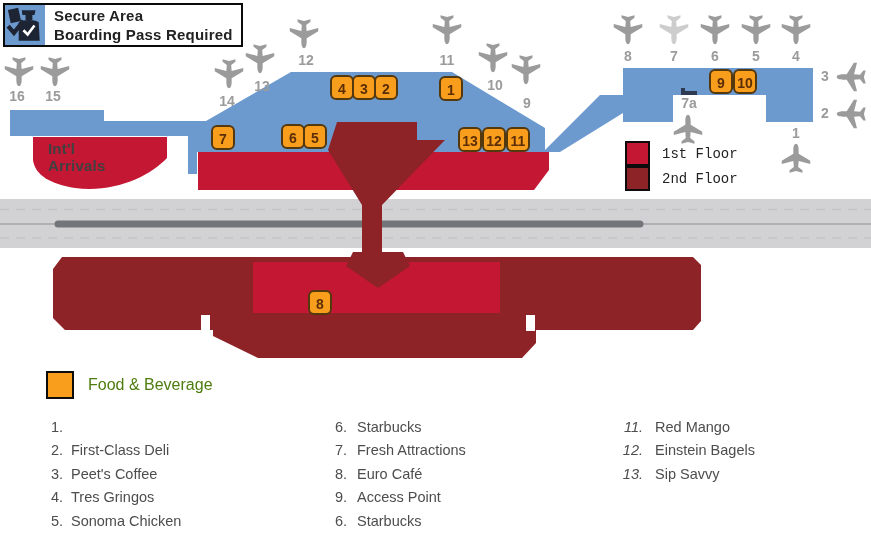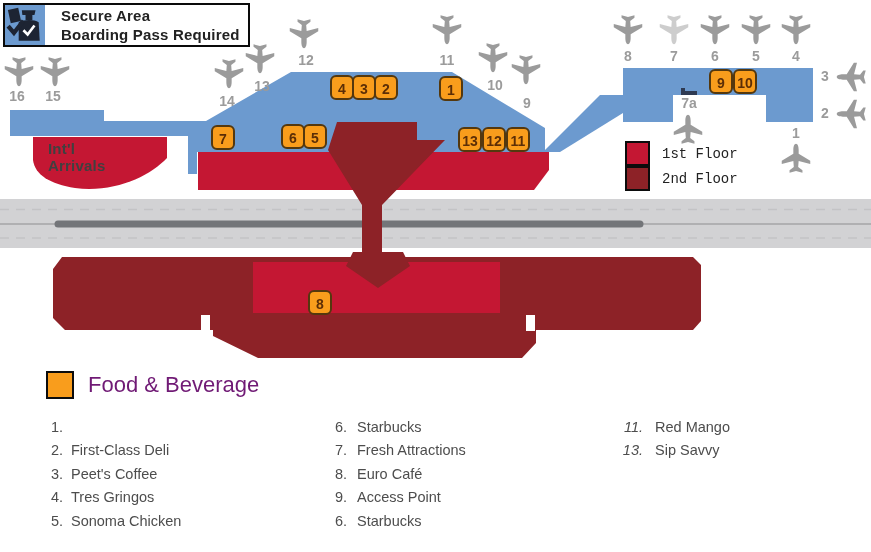--- a/index.html
+++ b/index.html
@@ -6,37 +6,37 @@
   .stage{
     position:relative;width:871px;height:552px;background:#fff;overflow:hidden;
     font-family:"Liberation Sans",sans-serif;
   }
   svg.map{position:absolute;left:0;top:0;}
   .gate-label{font:bold 14px "Liberation Sans",sans-serif;text-anchor:middle;dominant-baseline:central;}
   .badge-label{font:bold 14px "Liberation Sans",sans-serif;text-anchor:middle;dominant-baseline:central;}
 
   .secure-box{
     position:absolute;left:3px;top:3px;height:40px;border:2px solid #0a0a0a;background:#fff;
-    display:flex;align-items:center;gap:16px;padding-right:8px;
+    display:flex;align-items:center;gap:9px;padding-right:8px;
   }
   .secure-icon{width:40px;height:40px;flex:0 0 40px;}
   .secure-text{font-weight:bold;font-size:15px;line-height:19px;color:#222;letter-spacing:.2px;white-space:nowrap;}
 
   .intl{
     position:absolute;left:48px;top:141px;color:#404040;font-weight:bold;font-size:15px;line-height:16.5px;letter-spacing:.2px;
   }
 
   .floor-legend{position:absolute;left:625px;top:141px;}
   .fl-row{display:flex;align-items:center;height:25px;font-family:Liberation Mono, monospace;}
   .fl-swatch{width:21px;height:21px;border:2px solid #0c0c0c;display:inline-block;}
   .fl-label{margin-left:12px;font-size:14px;color:#222;}
 
   .food-legend{position:absolute;left:46px;top:371px;display:flex;align-items:center;}
   .food-swatch{width:24px;height:24px;border:2px solid #0c0c0c;display:inline-block;}
-  .food-label{margin-left:14px;font-size:22px;color:#701a75;}
+  .food-label{margin-left:14px;font-size:16px;color:#4d7c0f;}
 
   .venue-col{position:absolute;top:416px;font-size:14.5px;color:#4d4d4d;}
   .venue-row{display:flex;line-height:23.4px;white-space:nowrap;}
   .vnum{display:inline-block;text-align:right;}
   .venue-col[data-col="0"] .vnum{width:17px;margin-right:8px;}
   .venue-col[data-col="1"] .vnum{width:24px;margin-right:10px;}
   .venue-col[data-col="2"] .vnum{width:27px;margin-right:12px;font-style:italic;}
 </style>
 </head>
 <body>
@@ -287,18 +287,22 @@
         <span class="vnum">6.</span>
         <span class="vname">Starbucks</span>
       </div>
     </div>
   <div class="venue-col" data-col="2" style="left:616px">
       <div class="venue-row">
         <span class="vnum">11.</span>
         <span class="vname">Red Mango</span>
       </div>
       <div class="venue-row">
+        <span class="vnum">12.</span>
+        <span class="vname">Einstein Bagels</span>
+      </div>
+      <div class="venue-row">
         <span class="vnum">13.</span>
         <span class="vname">Sip Savvy</span>
       </div>
     </div>
 
 </div>
 
 </body></html>

